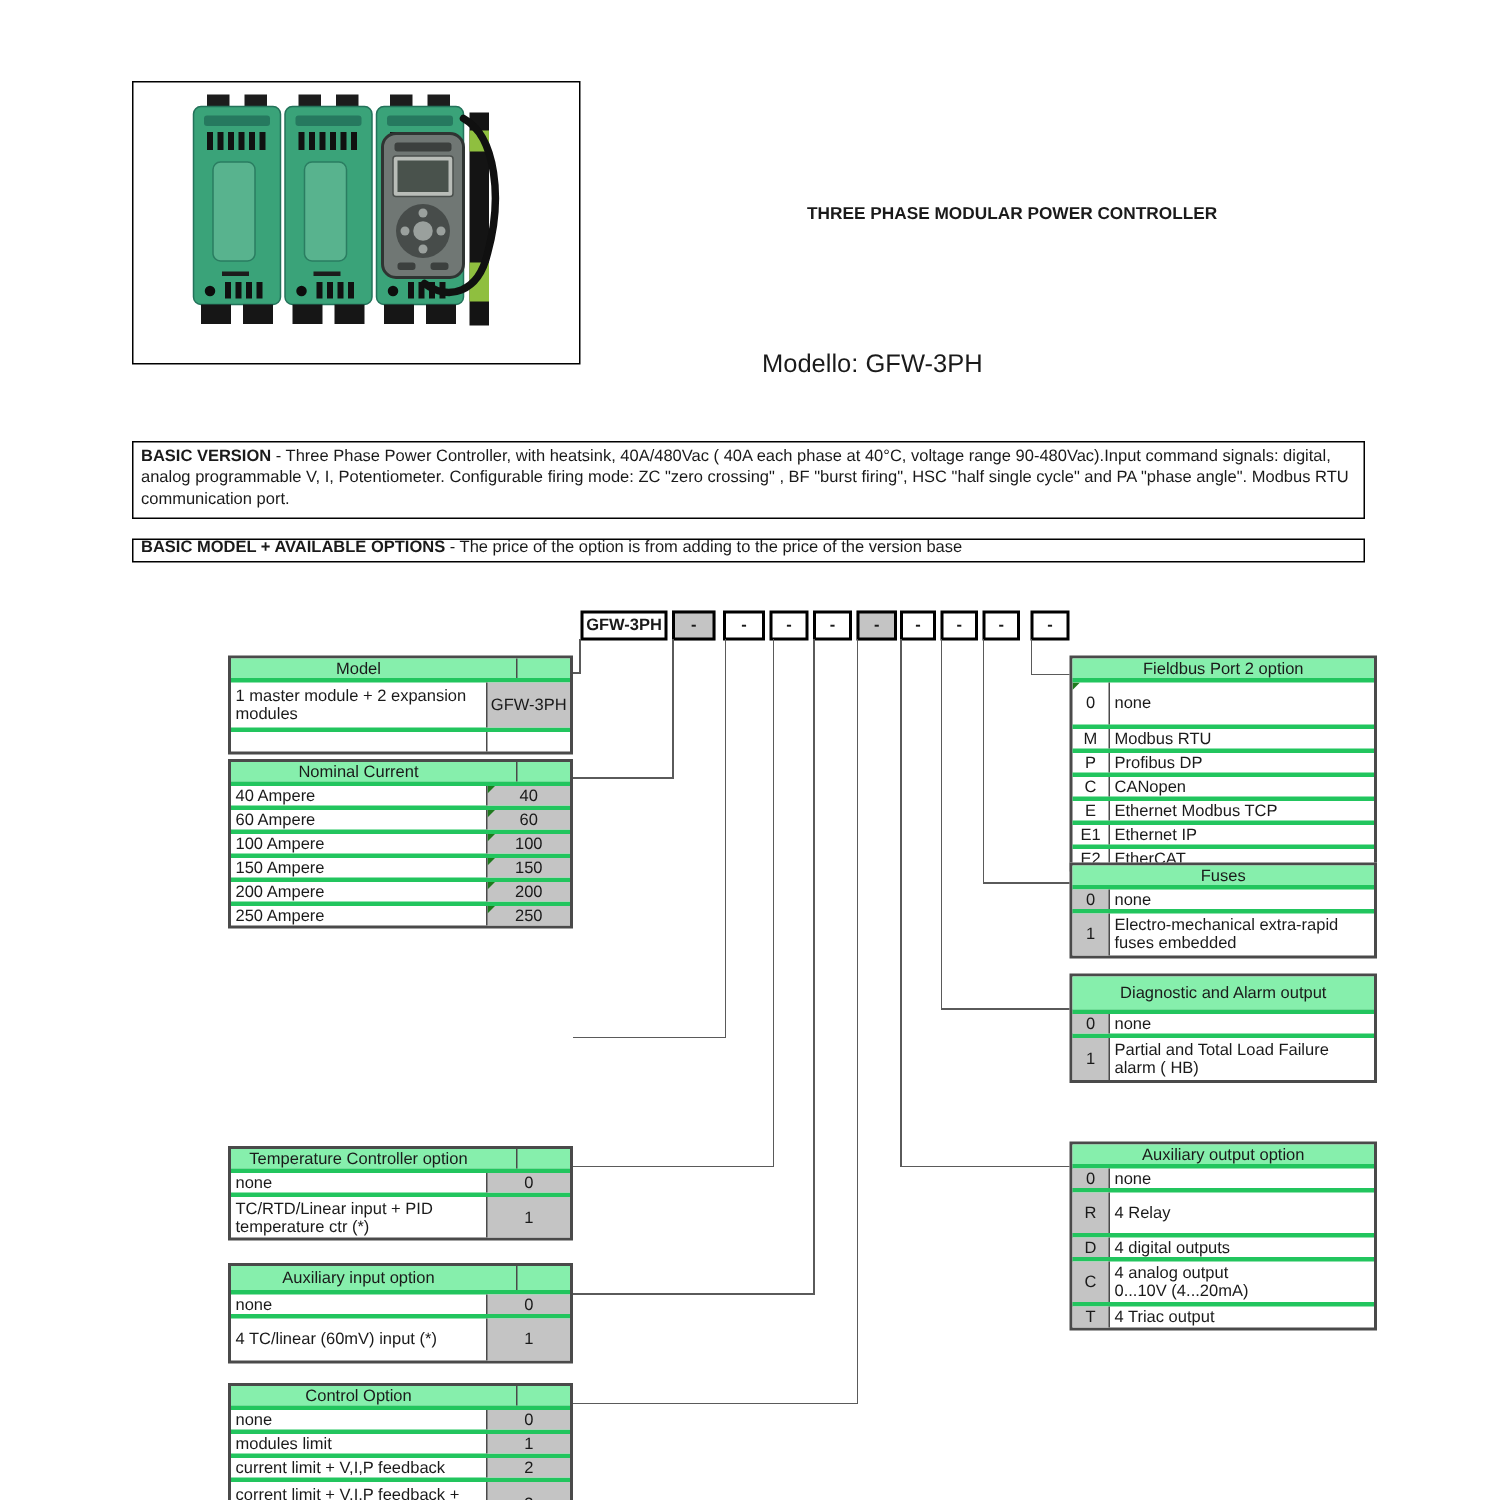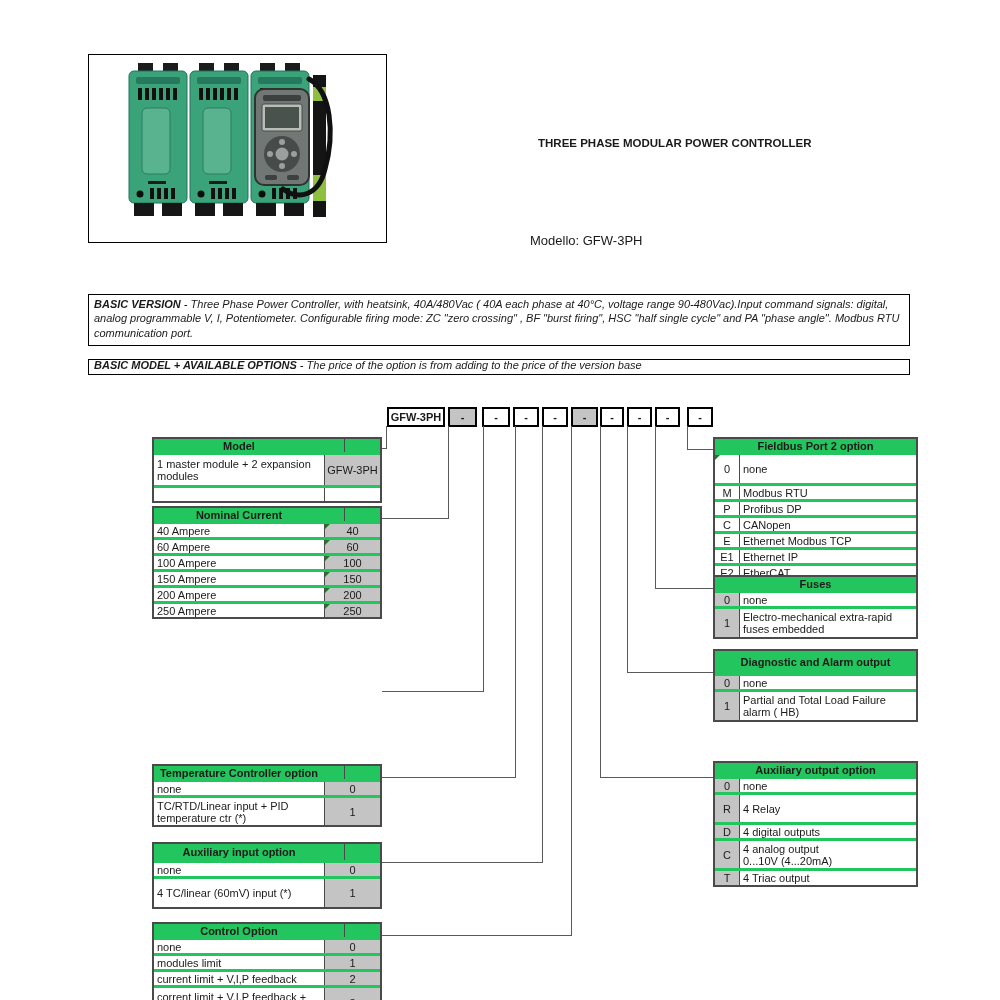--- a/index.html
+++ b/index.html
@@ -5,45 +5,45 @@
   html,body{margin:0;padding:0;background:#fff;}
   #page{position:relative;width:1000px;height:1000px;background:#fff;
         font-family:"Liberation Sans",sans-serif;font-size:11px;color:#1a1a1a;overflow:hidden;margin-top:36px;}
 
   
   .photo-box{position:absolute;left:88px;top:18px;width:297px;height:187px;border:1px solid #000;background:#fff;}
   .photo-box svg{position:absolute;left:38px;top:6px;}
 
   
   .doc-title{position:absolute;left:538px;top:101px;font-weight:bold;font-size:11.5px;}
-  .doc-model{position:absolute;left:530px;top:197px;font-size:13px;}
+  .doc-model{position:absolute;left:508px;top:197px;font-size:17px;}
 
   
   .descbox{position:absolute;left:88px;width:822px;border:1px solid #000;background:#fff;
-           padding:2px 5px;line-height:1.3;box-sizing:border-box;font-style:italic;}
+           padding:2px 5px;line-height:1.3;box-sizing:border-box;}
   .descbox b{font-weight:bold;}
   #basic-version{top:258px;height:52px;}
   #basic-model{top:323px;height:16px;display:flex;align-items:flex-end;}
 
   
   .codebox{position:absolute;top:371px;height:20px;box-sizing:border-box;border:2px solid #000;
            background:#fff;display:flex;align-items:center;justify-content:center;
            font-weight:bold;font-size:11px;}
   .codebox.gray{background:#c4c4c4;}
 
   
   .lines{position:absolute;left:0;top:0;pointer-events:none;}
 
   
   .tbl{position:absolute;border:2px solid #4a4a4a;background:#fff;box-sizing:border-box;}
   .trow{display:flex;border-top:3px solid #22c55e;}
   .tbl .trow:first-child{border-top:none;}
   .cell{display:flex;align-items:center;padding:0 3px;box-sizing:border-box;
         position:relative;line-height:12px;overflow:hidden;}
-  .hdr{background:#22c55e;font-weight:bold;gap:20px;}
+  .hdr{background:#86efac;font-weight:normal;gap:20px;}
   .hdr .cell{justify-content:center;white-space:nowrap;padding:0;}
   .gray{background:#c4c4c4;}
   
   .ltbl{width:230px;}
   .ltbl .lab{width:170px;}
   .ltbl .val{flex:1;border-left:1px solid #4a4a4a;justify-content:center;padding:0;}
   
   .rtbl{width:205px;}
   .rtbl .code{width:25px;justify-content:center;border-right:1px solid #4a4a4a;padding:0;}
   .rtbl .rlab{flex:1;}

